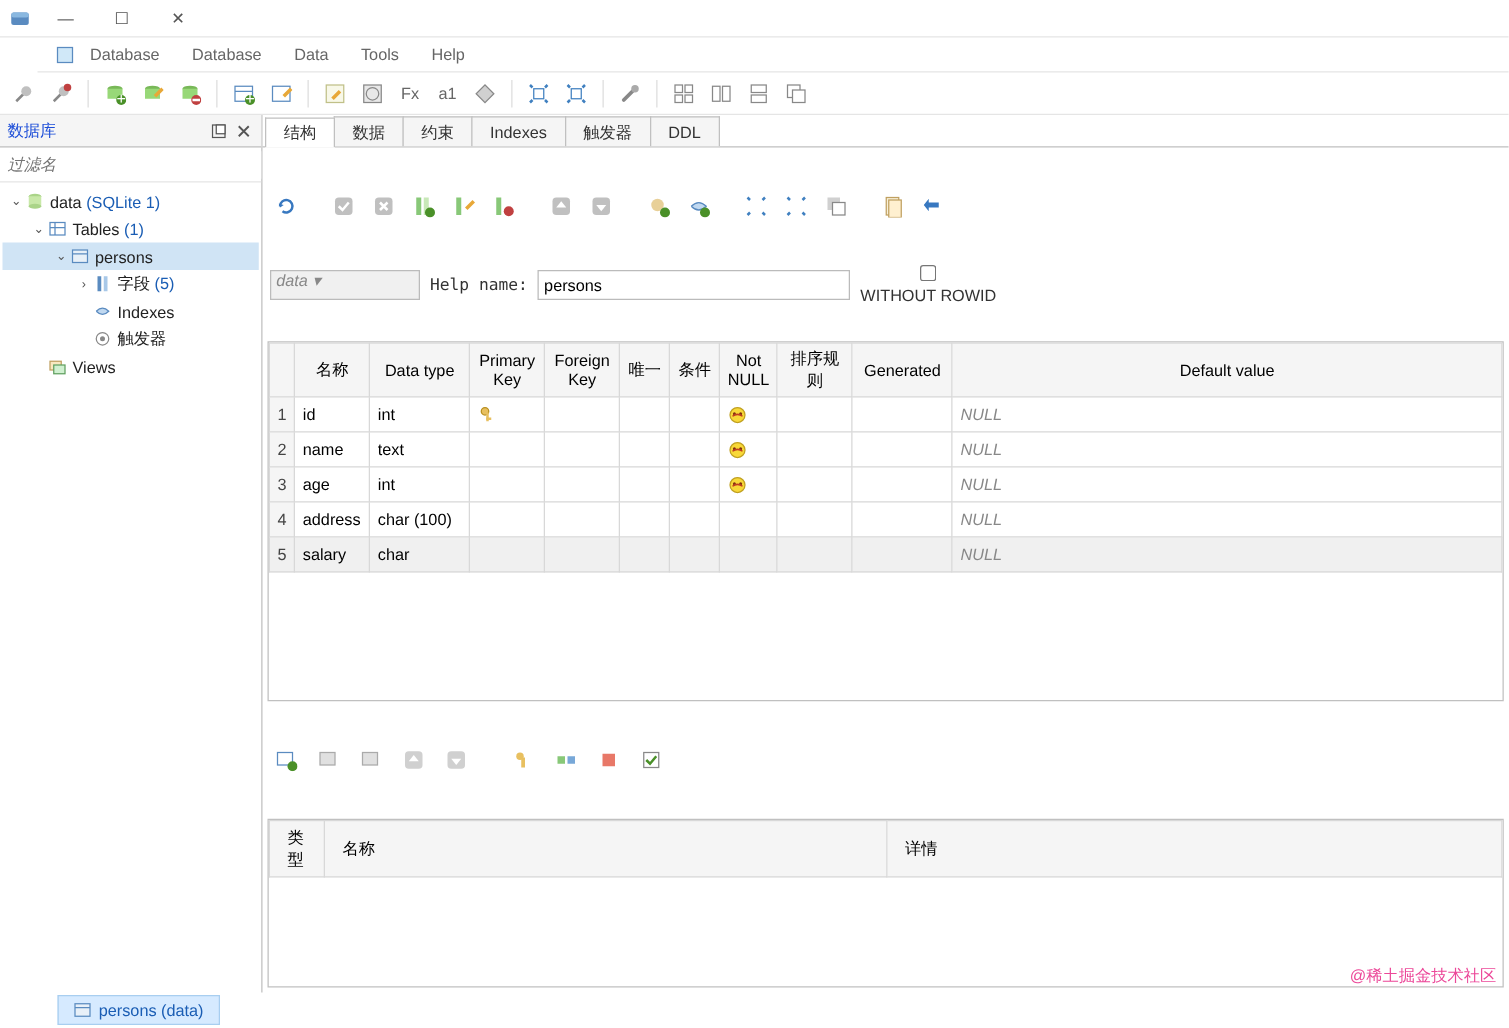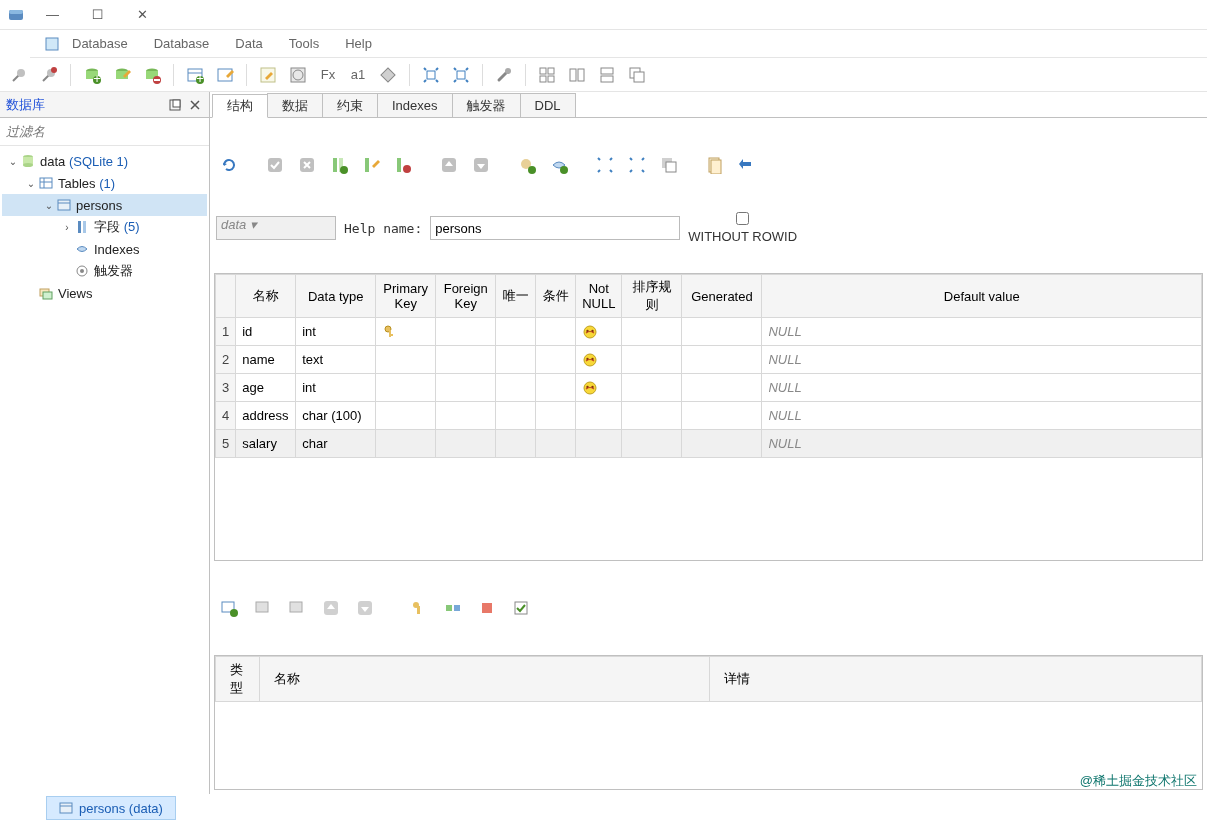--- a/index.html
+++ b/index.html
@@ -45,21 +45,21 @@
 table.cols th { background: #f5f5f5; font-weight: normal; text-align: center; }
 table.cols th.rownum, table.cols td.rownum { width: 20px; text-align: center; background: #f5f5f5; color: #444;}
 table.cols tr.sel td { background: #f0f0f0; }
 .null-val { color: #888; font-style: italic; }
 .lower-toolbar { height: 36px; display: flex; align-items: center; padding: 4px 6px; gap: 8px; }
 .lower-grid { flex: 1; border: 1px solid #c0c0c0; margin: 0 4px 4px; overflow: auto; }
 table.details { width: 100%; border-collapse: collapse; }
 table.details th { border: 1px solid #d8d8d8; padding: 4px 14px; background: #f5f5f5; font-weight: normal; text-align:left;}
 .status-dock { height: 28px; display: flex; align-items: center; padding: 2px 6px; margin-left: 40px; }
 .dock-tab { height: 24px; background: #d6eaff; border: 1px solid #a8cef0; padding: 0 12px; display: flex; align-items: center; gap: 6px; font-family: monospace; font-size: 13px; color: #1a5db4;}
-.watermark { position: absolute; right: 10px; bottom: 32px; color: #0f766e; font-size: 13px; }
+.watermark { position: absolute; right: 10px; bottom: 32px; color: #ec4899; font-size: 13px; }
 svg { display: block; }
 .cell-center { text-align: center !important; }
 </style>
 </head>
 <body>
 
 <div class="titlebar">
   <span class="icon">
     <svg width="16" height="16">
         <rect x="1" y="3" width="14" height="10" rx="2" fill="#5a8bc0"></rect>

